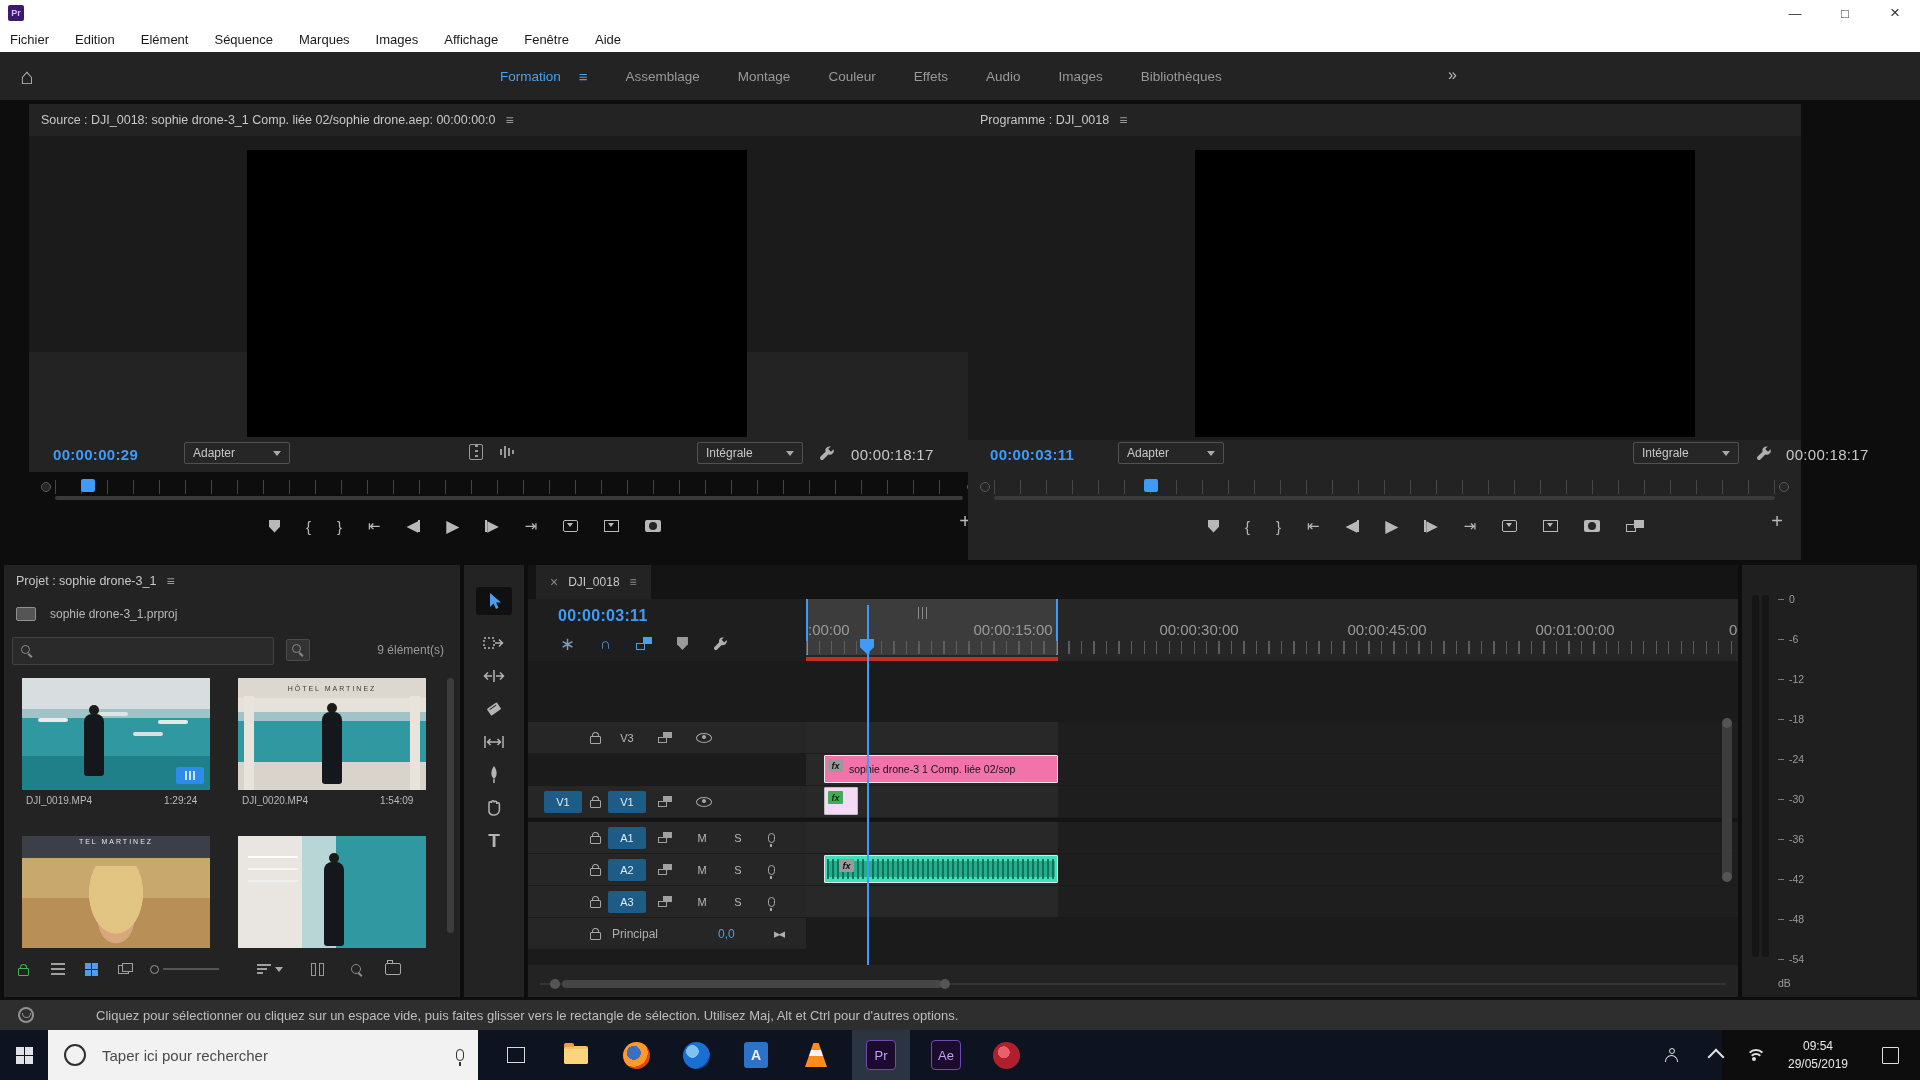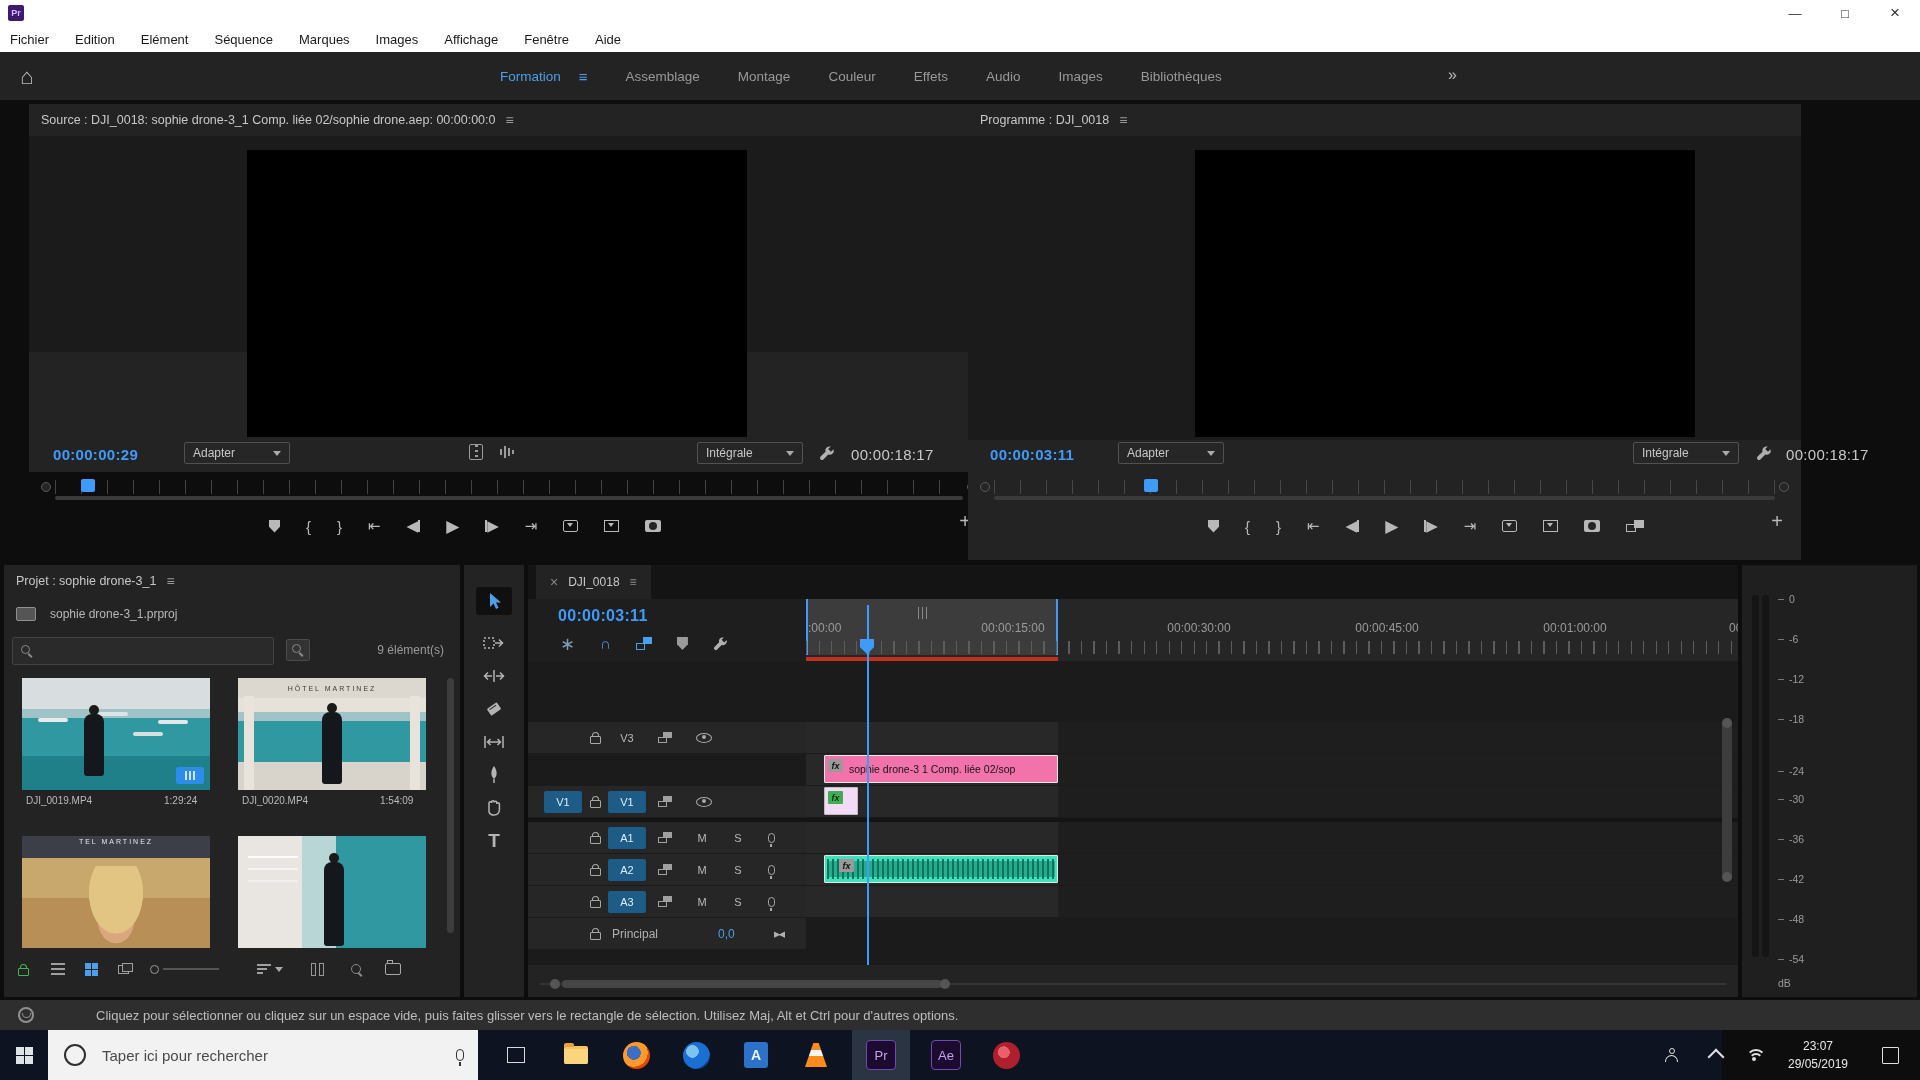--- a/index.html
+++ b/index.html
@@ -103,21 +103,21 @@
   
   .tabbar{position:absolute;left:0;top:0;right:0;height:34px;background:#141414;}
   .seqtab{position:absolute;left:8px;top:0;height:34px;display:flex;align-items:center;gap:10px;padding:0 14px;background:#232323;color:#c8c8c8;}
   .tl-left{position:absolute;left:0;top:34px;width:278px;height:62px;background:#1e1e1e;}
   .tl-ruler{position:absolute;left:278px;top:34px;right:0;height:62px;background:#262626;overflow:hidden;}
   .workarea{position:absolute;left:0;top:0;width:252px;height:56px;background:#3c3c3c;}
   .workarea::before,.workarea::after{content:'';position:absolute;top:0;bottom:0;width:2px;background:#3f9bfa;}
   .workarea::before{left:0;} .workarea::after{right:0;}
   .wgrip{position:absolute;left:112px;top:8px;width:10px;height:12px;
     background:repeating-linear-gradient(90deg,#8a8a8a 0 1.5px,transparent 1.5px 4px);}
-  .rlabel{position:absolute;top:22px;color:#9a9a9a;font-size:12px;white-space:nowrap;text-align:right;}
+  .rlabel{position:absolute;top:22px;color:#9a9a9a;font-size:15px;white-space:nowrap;text-align:right;}
   .rticks{position:absolute;left:0;right:0;top:42px;height:13px;background:repeating-linear-gradient(90deg,#5d5d5d 0 1px,transparent 1px 12.5px);}
   .renderbar{position:absolute;left:0;top:58px;width:252px;height:4px;background:#c4301f;}
   .tl-tracks{position:absolute;left:0;top:96px;right:0;bottom:32px;background:#1b1b1b;}
   .trow{position:absolute;left:0;right:0;}
   .trow .rh{position:absolute;left:0;top:0;bottom:1px;width:278px;background:#262626;display:flex;align-items:center;}
   .trow .rc{position:absolute;left:278px;top:0;bottom:1px;right:0;background:#282828;}
   .rc::after{content:'';position:absolute;left:252px;right:0;top:0;bottom:0;background:rgba(0,0,0,.25);}
   .tname{width:38px;height:22px;display:flex;align-items:center;justify-content:center;border-radius:2px;color:#b8b8b8;font-size:11px;}
   .tname.blue{background:#1d5c86;color:#dcecf8;}
   .patch{position:absolute;left:16px;width:38px;height:22px;background:#1d5c86;color:#dcecf8;border-radius:2px;
@@ -588,21 +588,21 @@
         <span>-6</span>
       </div>
     <div class="mlabel" style="top:108px;">
         <span class="mtick"></span>
         <span>-12</span>
       </div>
     <div class="mlabel" style="top:148px;">
         <span class="mtick"></span>
         <span>-18</span>
       </div>
-    <div class="mlabel" style="top:200px;">
+    <div class="mlabel" style="top:188px;">
         <span class="mtick"></span>
         <span>-24</span>
       </div>
     <div class="mlabel" style="top:228px;">
         <span class="mtick"></span>
         <span>-30</span>
       </div>
     <div class="mlabel" style="top:268px;">
         <span class="mtick"></span>
         <span>-36</span>
@@ -677,21 +677,21 @@
       </div>
     <div class="tb-slot" style="left:1736px;width:36px;">
       <span class="wifi">
         <i style="left:1px;top:1px;width:16px;height:16px;"></i>
         <i style="left:4px;top:5px;width:10px;height:10px;"></i>
         <i style="left:7px;top:9px;width:4px;height:4px;background:#e0e0e0;border:none;border-radius:50%;"></i>
       </span>
     </div>
     <div class="tb-slot" style="left:1778px;width:80px;">
       <div class="clock">
-        <div>23:07</div>
+        <div>09:54</div>
         <div>29/05/2019</div>
       </div>
     </div>
     <div class="tb-slot" style="left:1866px;width:48px;">
         <span class="ic-notif"></span>
       </div>
   </div>
 
 </div>
 

